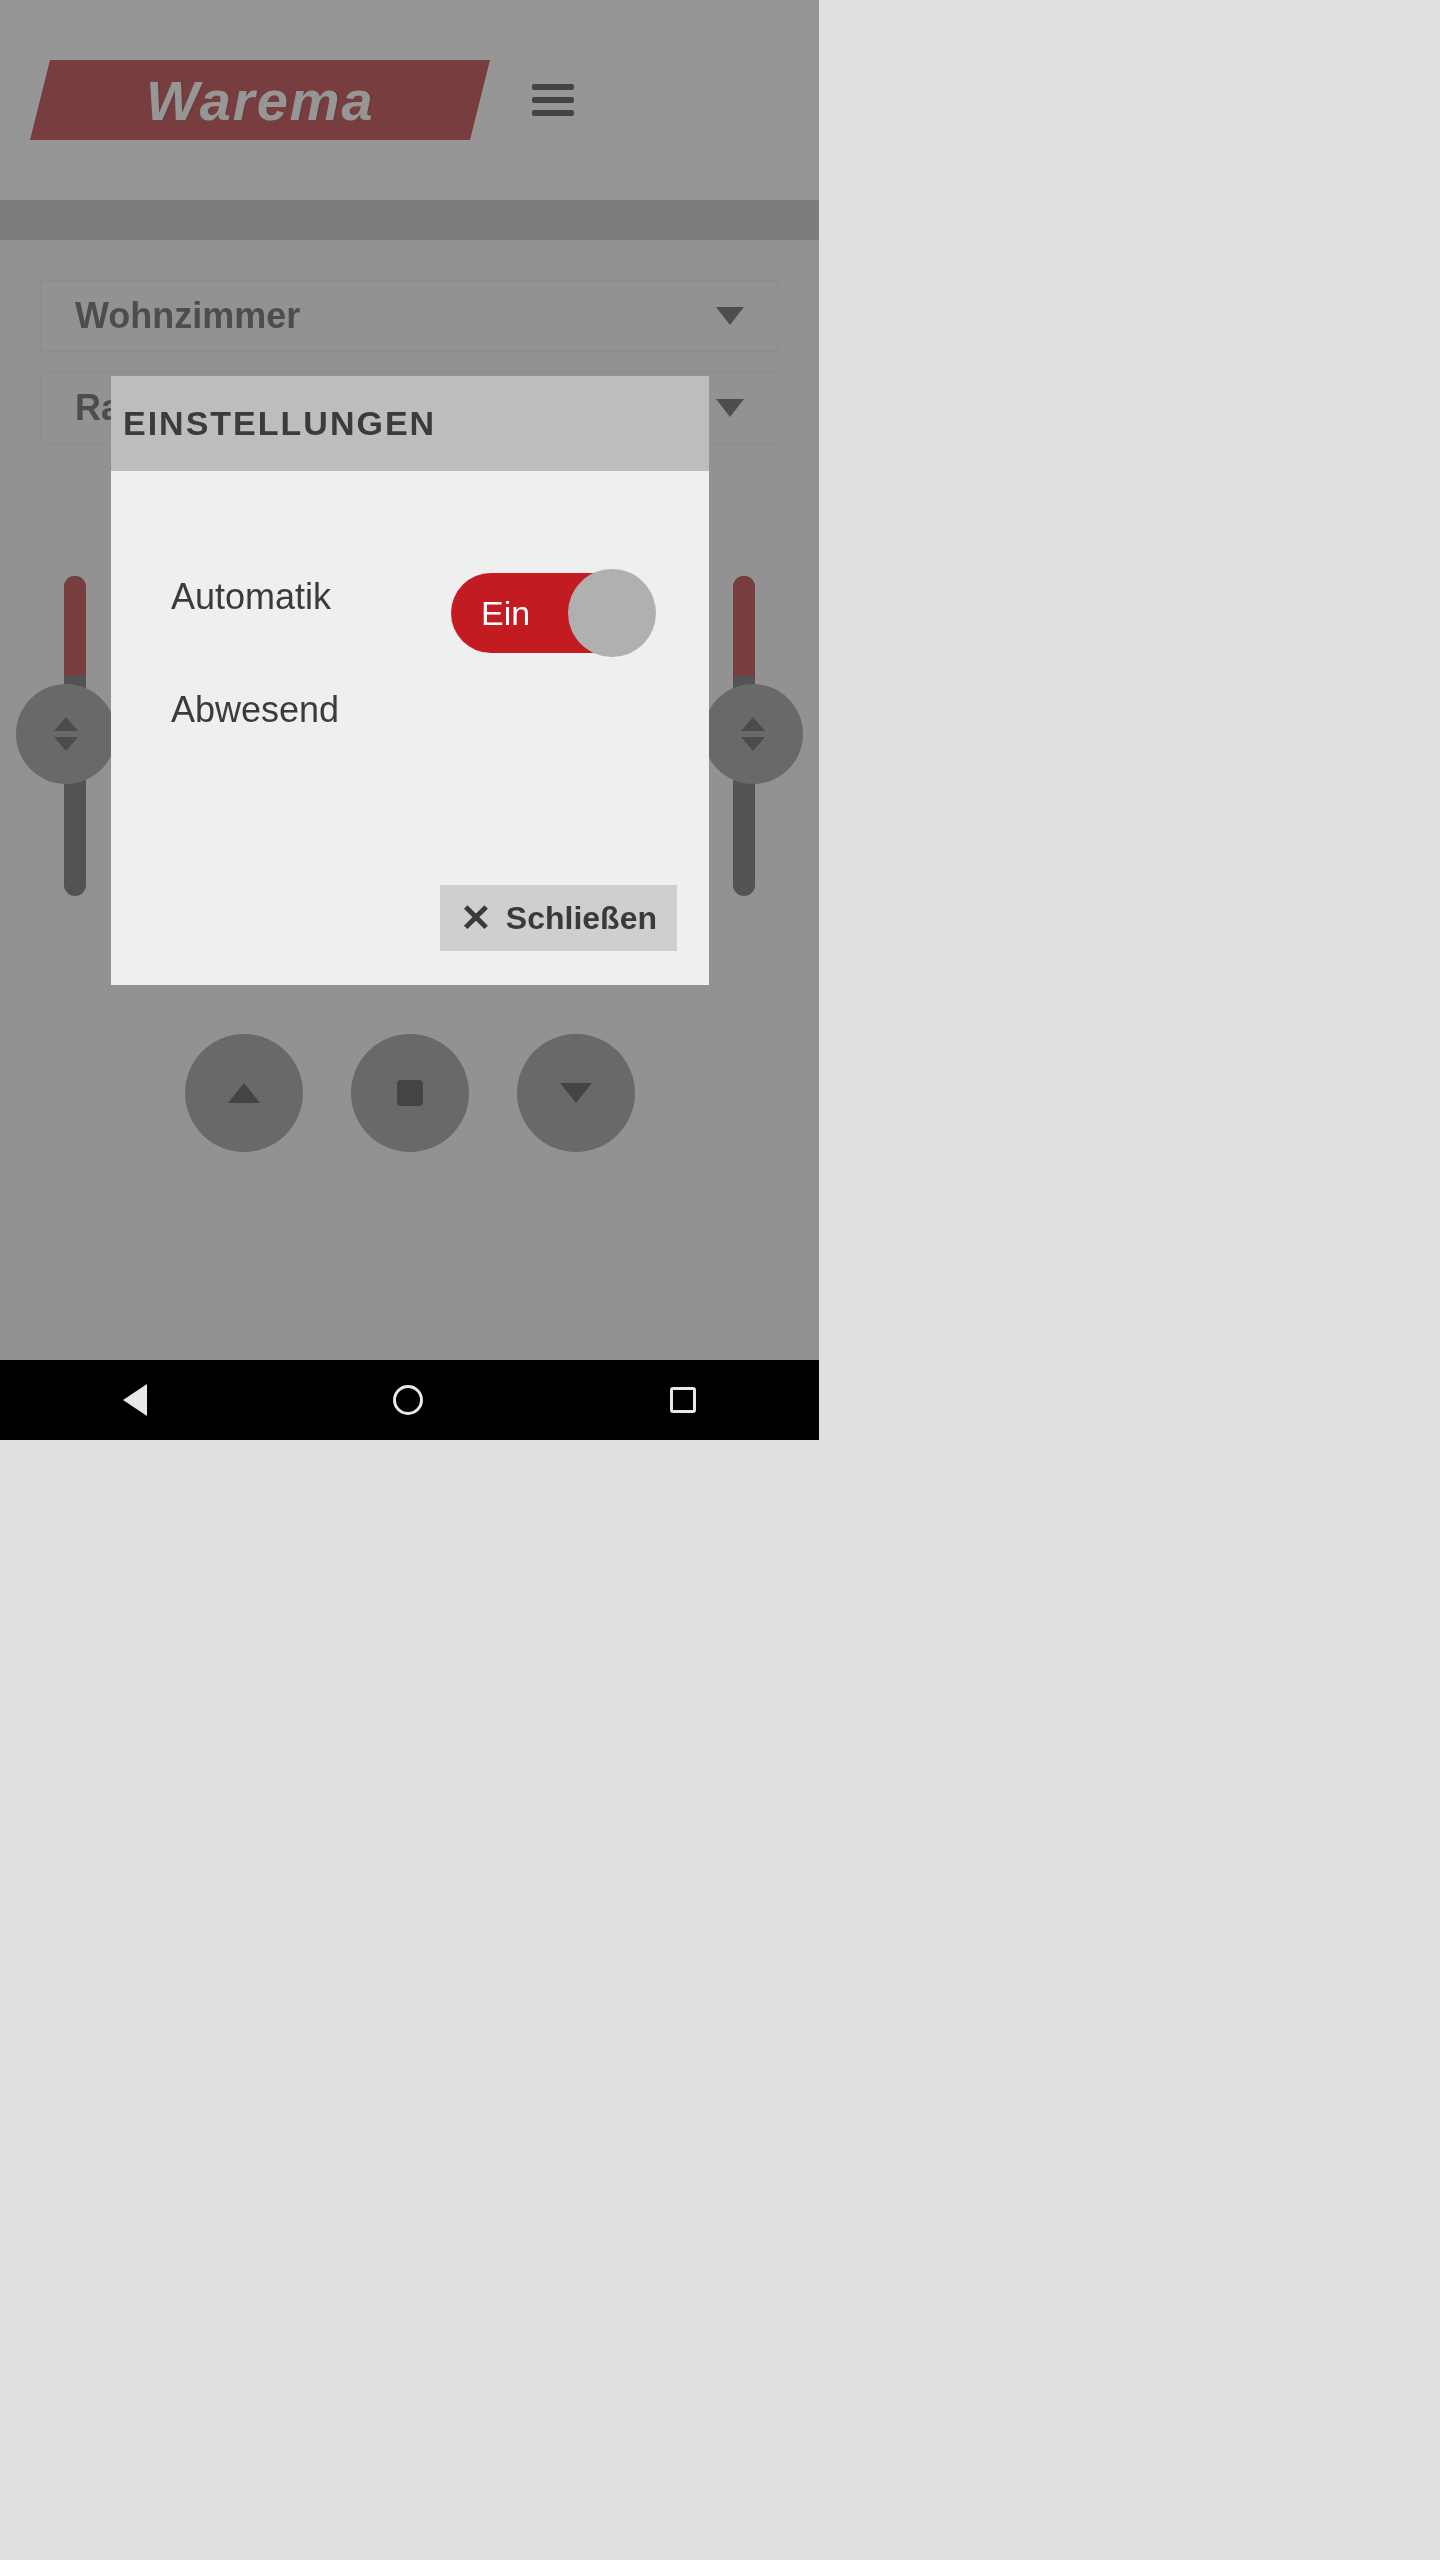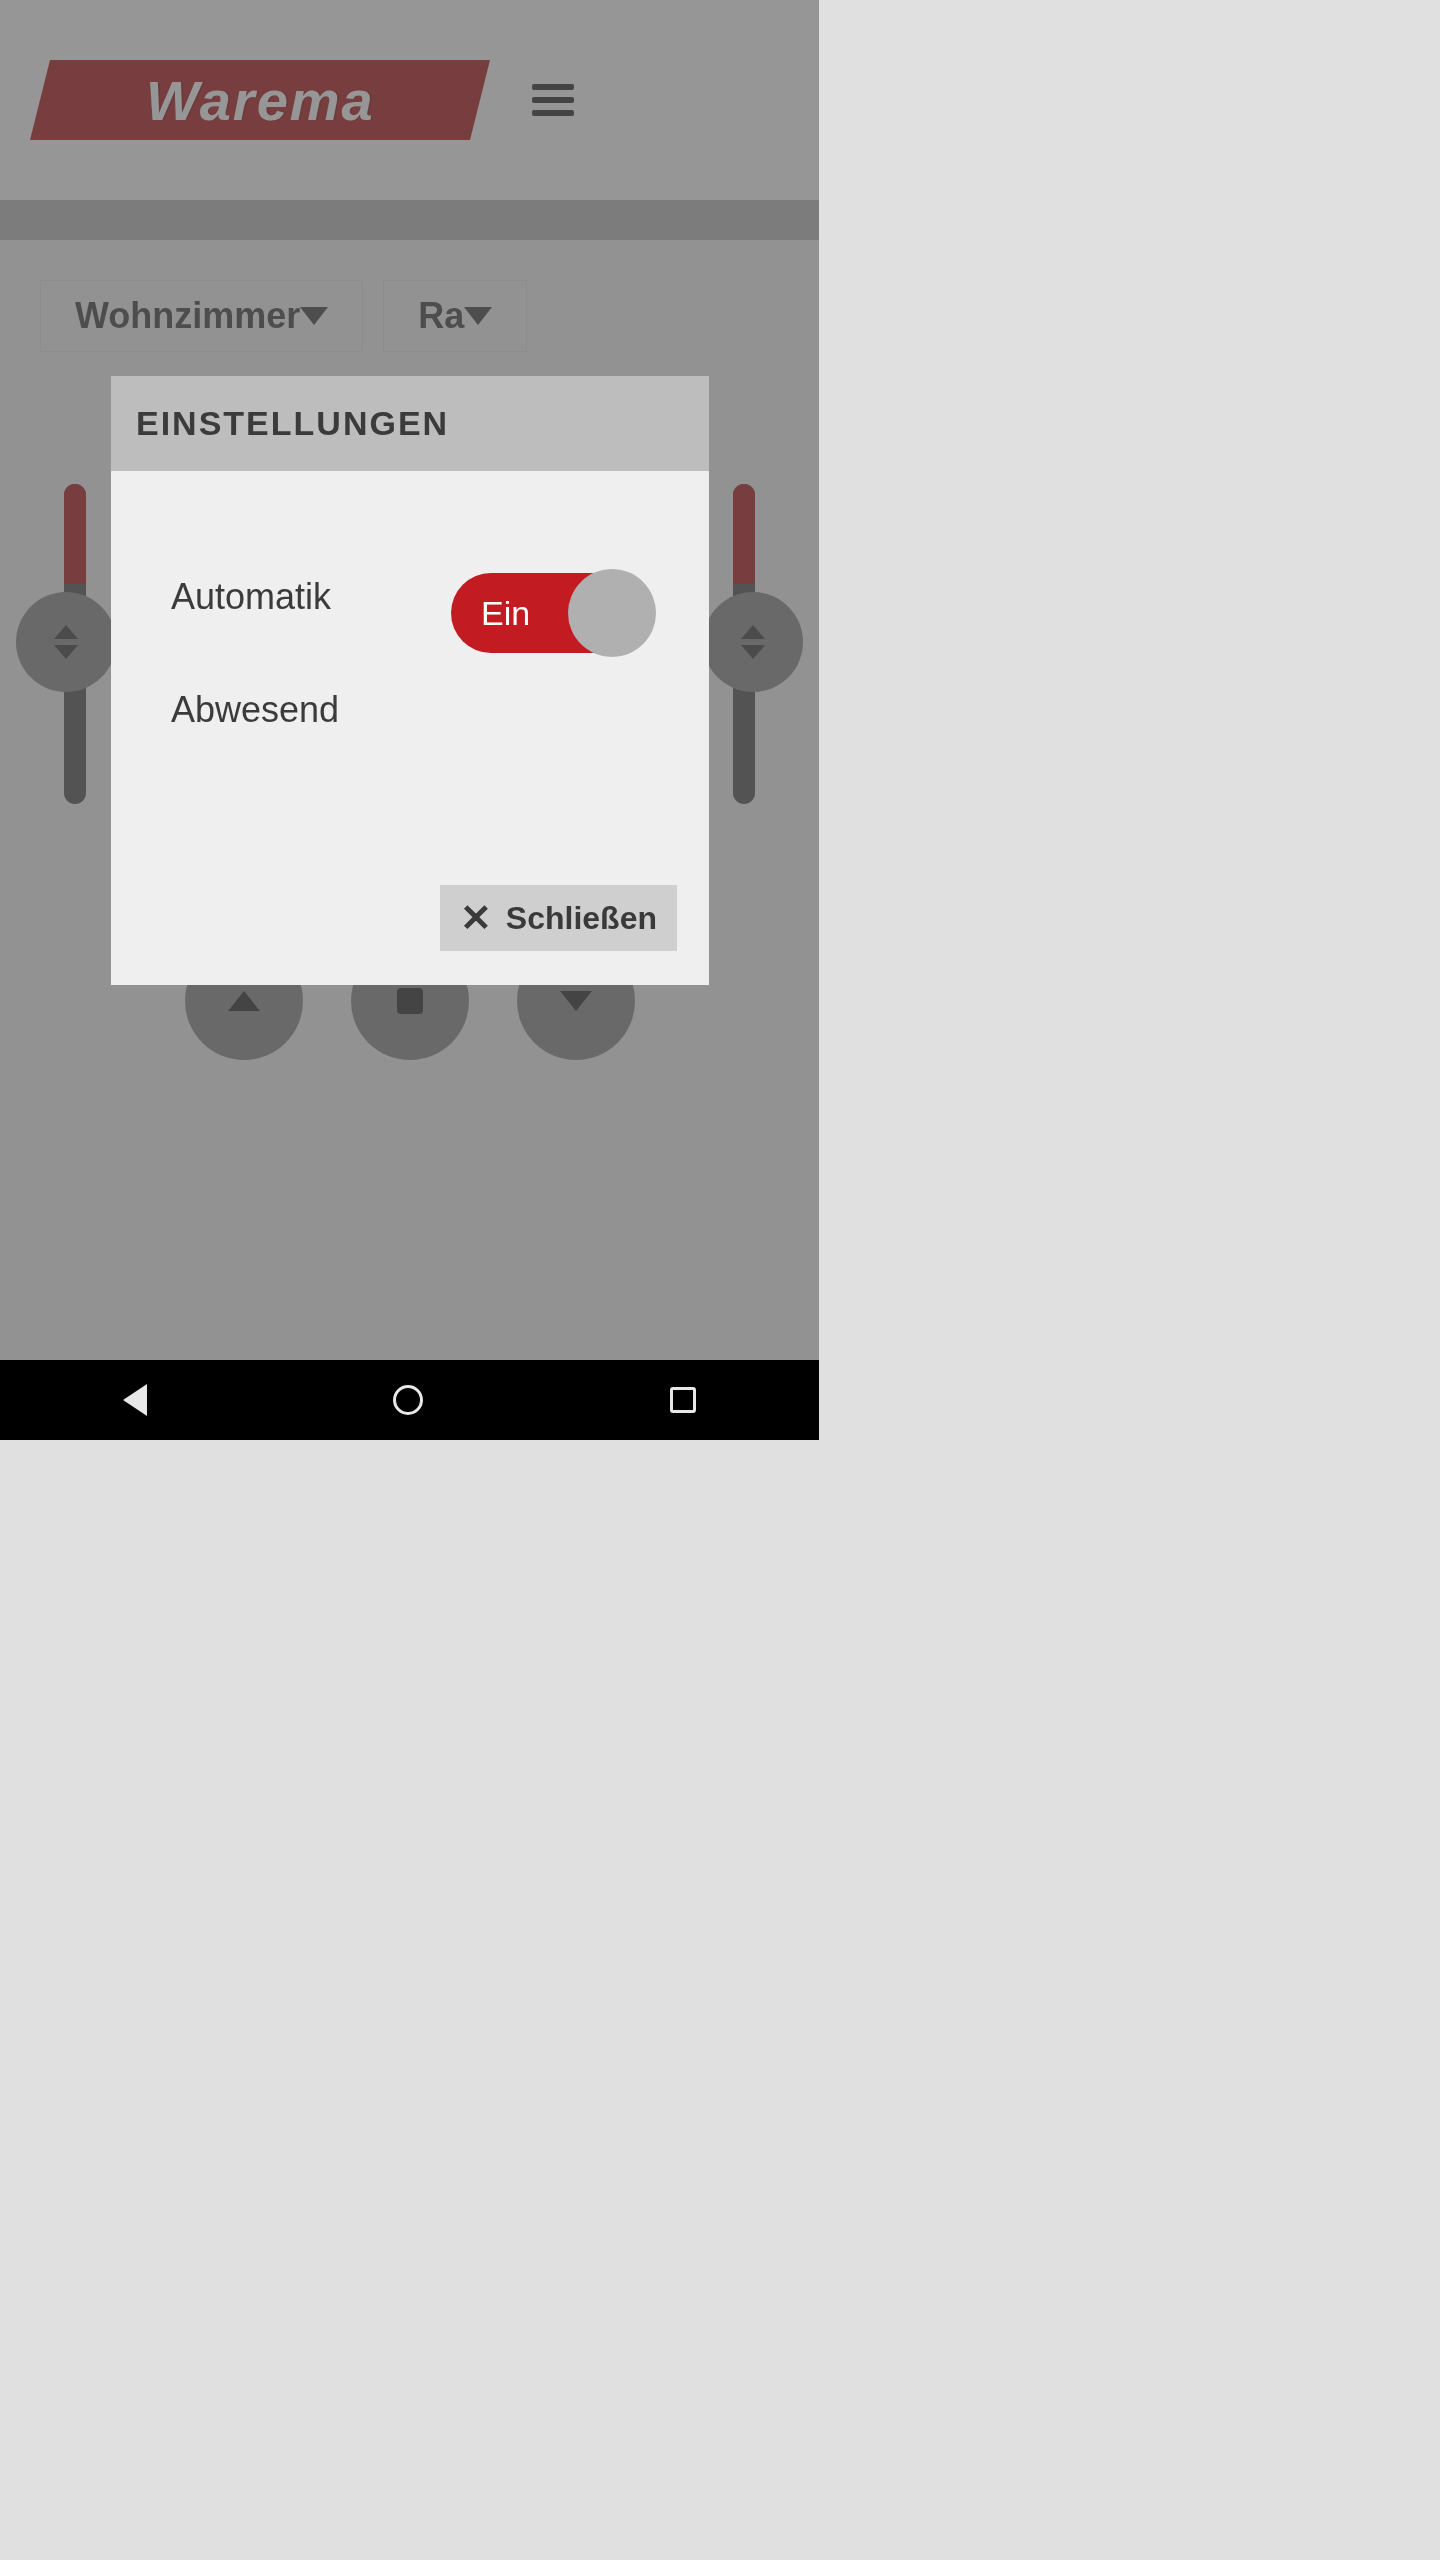--- a/index.html
+++ b/index.html
@@ -9,21 +9,21 @@
 .dim-overlay { position: absolute; inset: 0; background: rgba(80,80,80,0.60); z-index: 5; }
 
 .header { height: 200px; background: #FFFFFF; display: flex; align-items: center; padding-left: 40px; gap: 52px; }
 .logo { width: 440px; height: 80px; background: #B22227; transform: skewX(-14deg); display: flex; align-items: center; justify-content: center; }
 .logo-text { color: #fff; font-size: 56px; font-style: italic; font-weight: bold; letter-spacing: 2px; transform: skewX(14deg); text-shadow: 2px 0 0 rgba(0,0,0,.15); }
 .hamburger { width: 42px; height: 32px; display: flex; flex-direction: column; justify-content: space-between; }
 .hamburger span { display:block; height:6px; background:#333; border-radius:2px; }
 
 .gap-bar { height: 40px; background: #BDBDBD; }
 
-.selectors { padding: 40px 40px 40px 40px; display: flex; gap: 20px; }
+.selectors { padding: 40px 40px 40px 40px; display: flex; flex-direction: column; gap: 20px; }
 .dropdown { height: 72px; background: #F5F5F5; border: 1px solid #E6E6E6; display: flex; align-items: center; justify-content: space-between; padding: 0 34px; font-size: 36px; font-weight: bold; color: #4A4A4A; }
 .tri-down { width:0; height:0; border-left:14px solid transparent; border-right:14px solid transparent; border-top:18px solid #4B4B4B; }
 
 .controls { position: relative; height: 520px; }
 .slider-track { position: absolute; width: 22px; height: 320px; border-radius: 11px; overflow: hidden; background:#585858; }
 .slider-track .fill { position:absolute; top:0; left:0; right:0; background:#B22227; }
 .slider-left  { left: 64px; top: 92px; }
 .slider-right { right: 64px; top: 92px; }
 .slider-left .fill  { height: 100px; }
 .slider-right .fill { height: 100px; }
@@ -34,21 +34,21 @@
 .knob-right { right: 16px; top: 200px; }
 
 .bottom-controls { display:flex; justify-content:center; gap:48px; padding-top:30px; }
 .round-btn { width:118px; height:118px; border-radius:50%; background:#8F8F8F; display:flex; align-items:center; justify-content:center; }
 .tri-up-sm  { width:0;height:0;border-left:16px solid transparent;border-right:16px solid transparent;border-bottom:20px solid #333;}
 .tri-down-sm{ width:0;height:0;border-left:16px solid transparent;border-right:16px solid transparent;border-top:20px solid #333;}
 .square-sm { width:26px; height:26px; background:#333; border-radius:4px; }
 
 
 .modal { position:absolute; left:111px; top:376px; width:598px; height:609px; background:#EFEFEF; z-index:10; box-shadow:none; }
-.modal-header { height:95px; background:#BDBDBD; display:flex; align-items:center; padding-left:25px; font-size:34px; font-weight:bold; letter-spacing:2px; color:#3B3B3B; }
+.modal-header { height:95px; background:#BDBDBD; display:flex; align-items:center; padding-left:12px; font-size:34px; font-weight:bold; letter-spacing:2px; color:#3B3B3B; }
 .modal-body { padding: 70px 56px 0 60px; display:flex; flex-direction:column; gap:36px; }
 .row { display:flex; align-items:center; justify-content:space-between; }
 .row .label { font-size:36px; color:#3B3B3B; }
 
 .toggle { position:relative; width:202px; height:80px; border-radius:40px; display:flex; align-items:center; }
 .toggle.on  { background:#C31B22;margin-top:32px; }
 .toggle.off { background:#FFFFFF; }
 .toggle .txt { font-size:34px; font-weight:500; }
 .toggle.on  .txt { position:absolute; left:30px; color:#fff; }
 .toggle.off .txt { position:absolute; right:30px; color:#555; }

